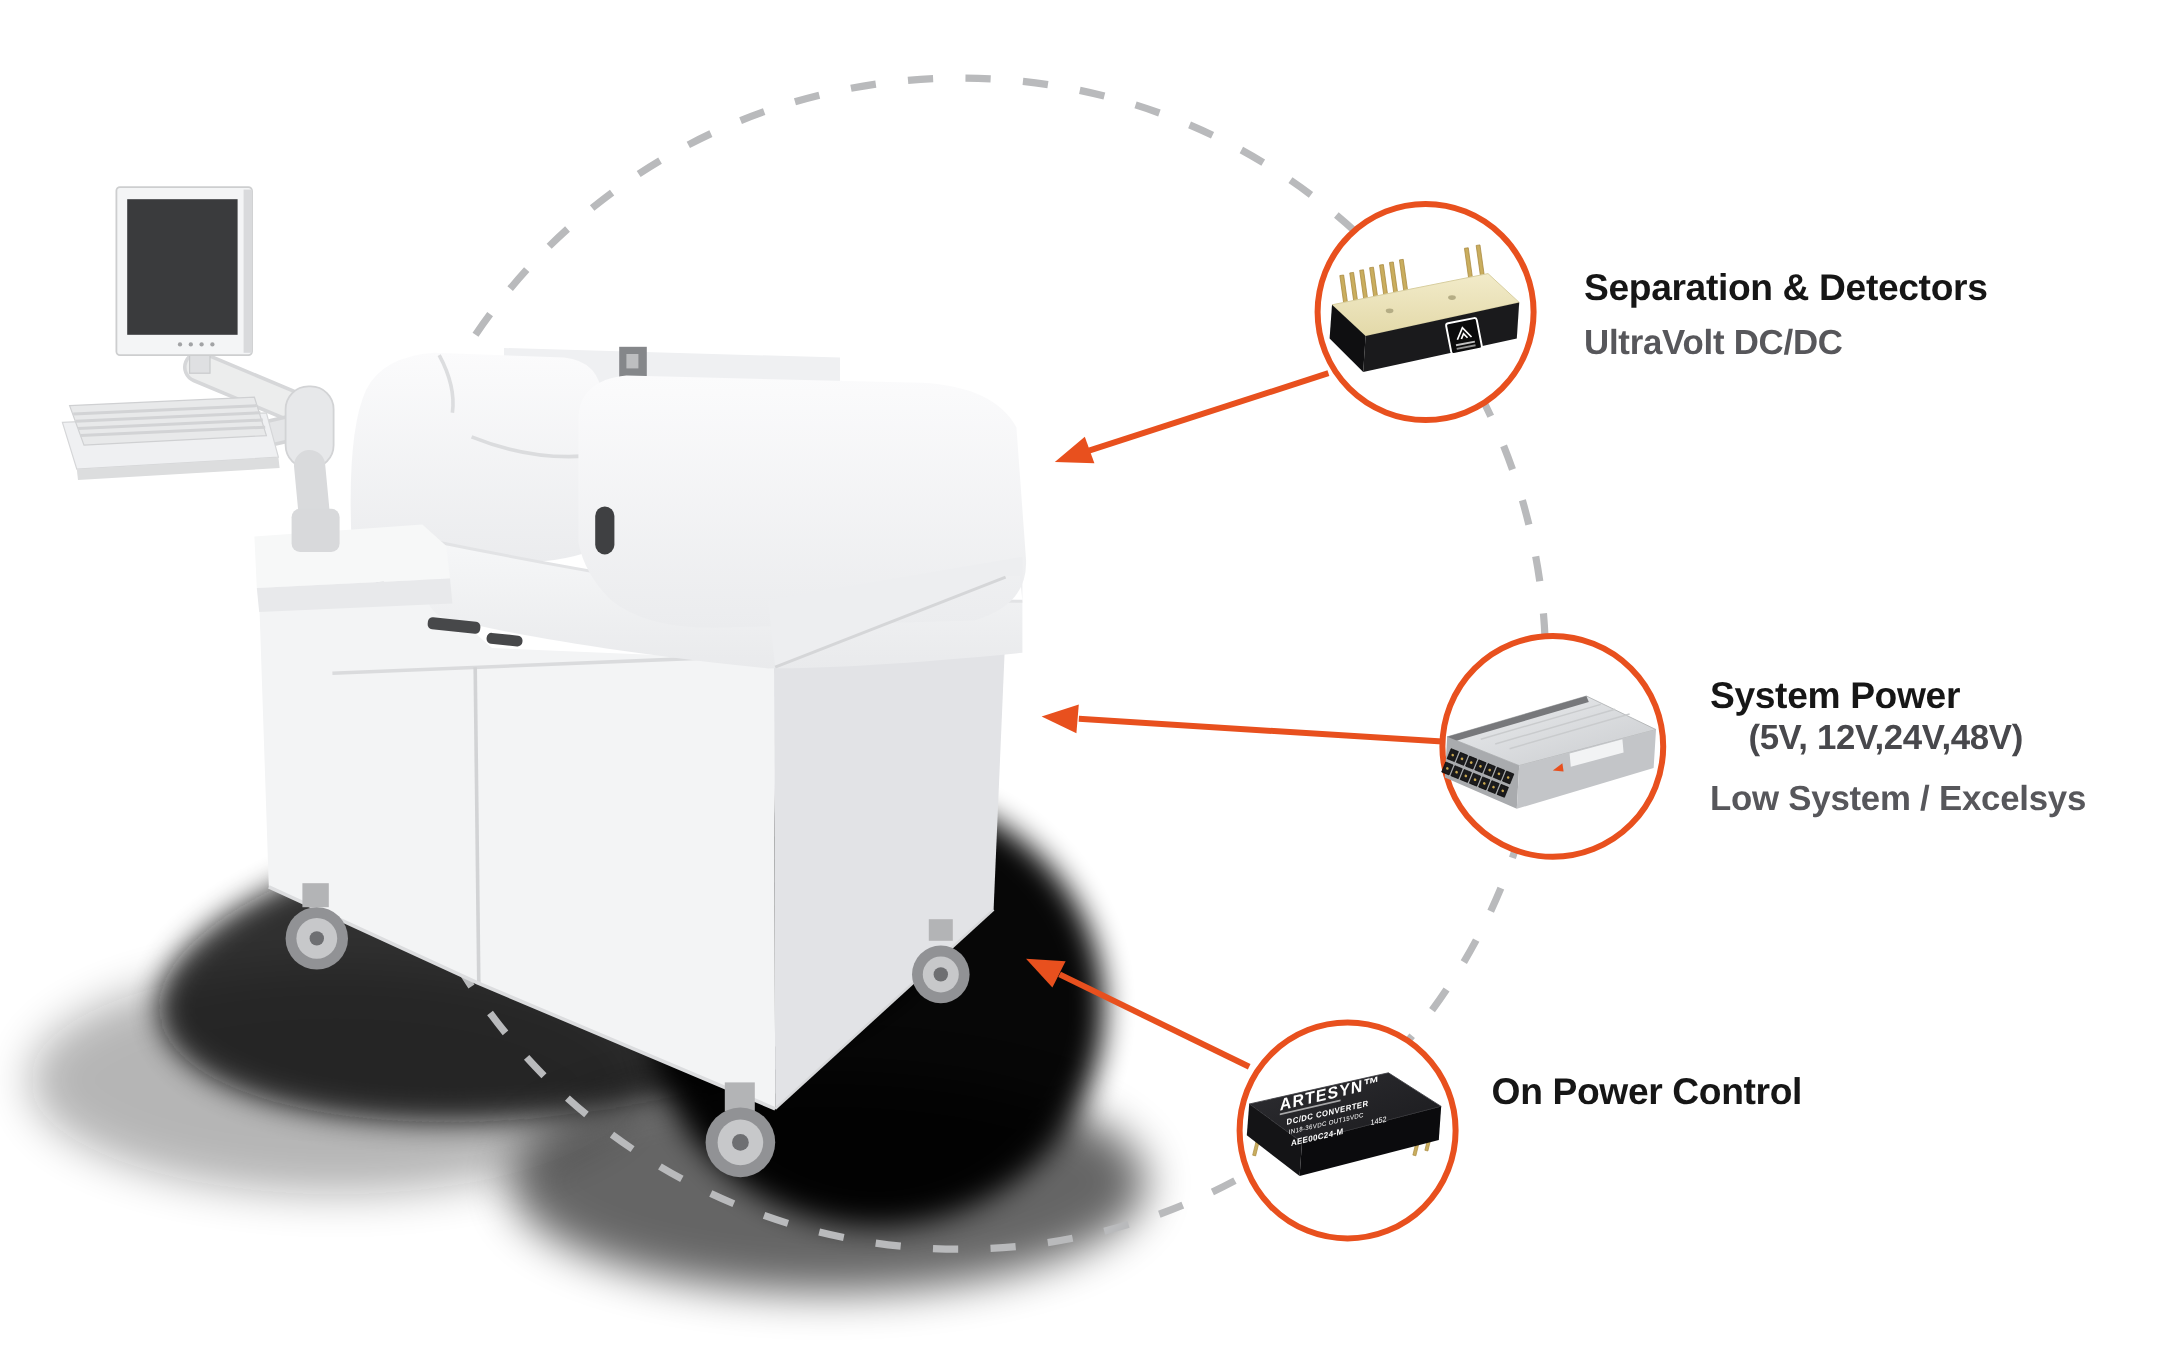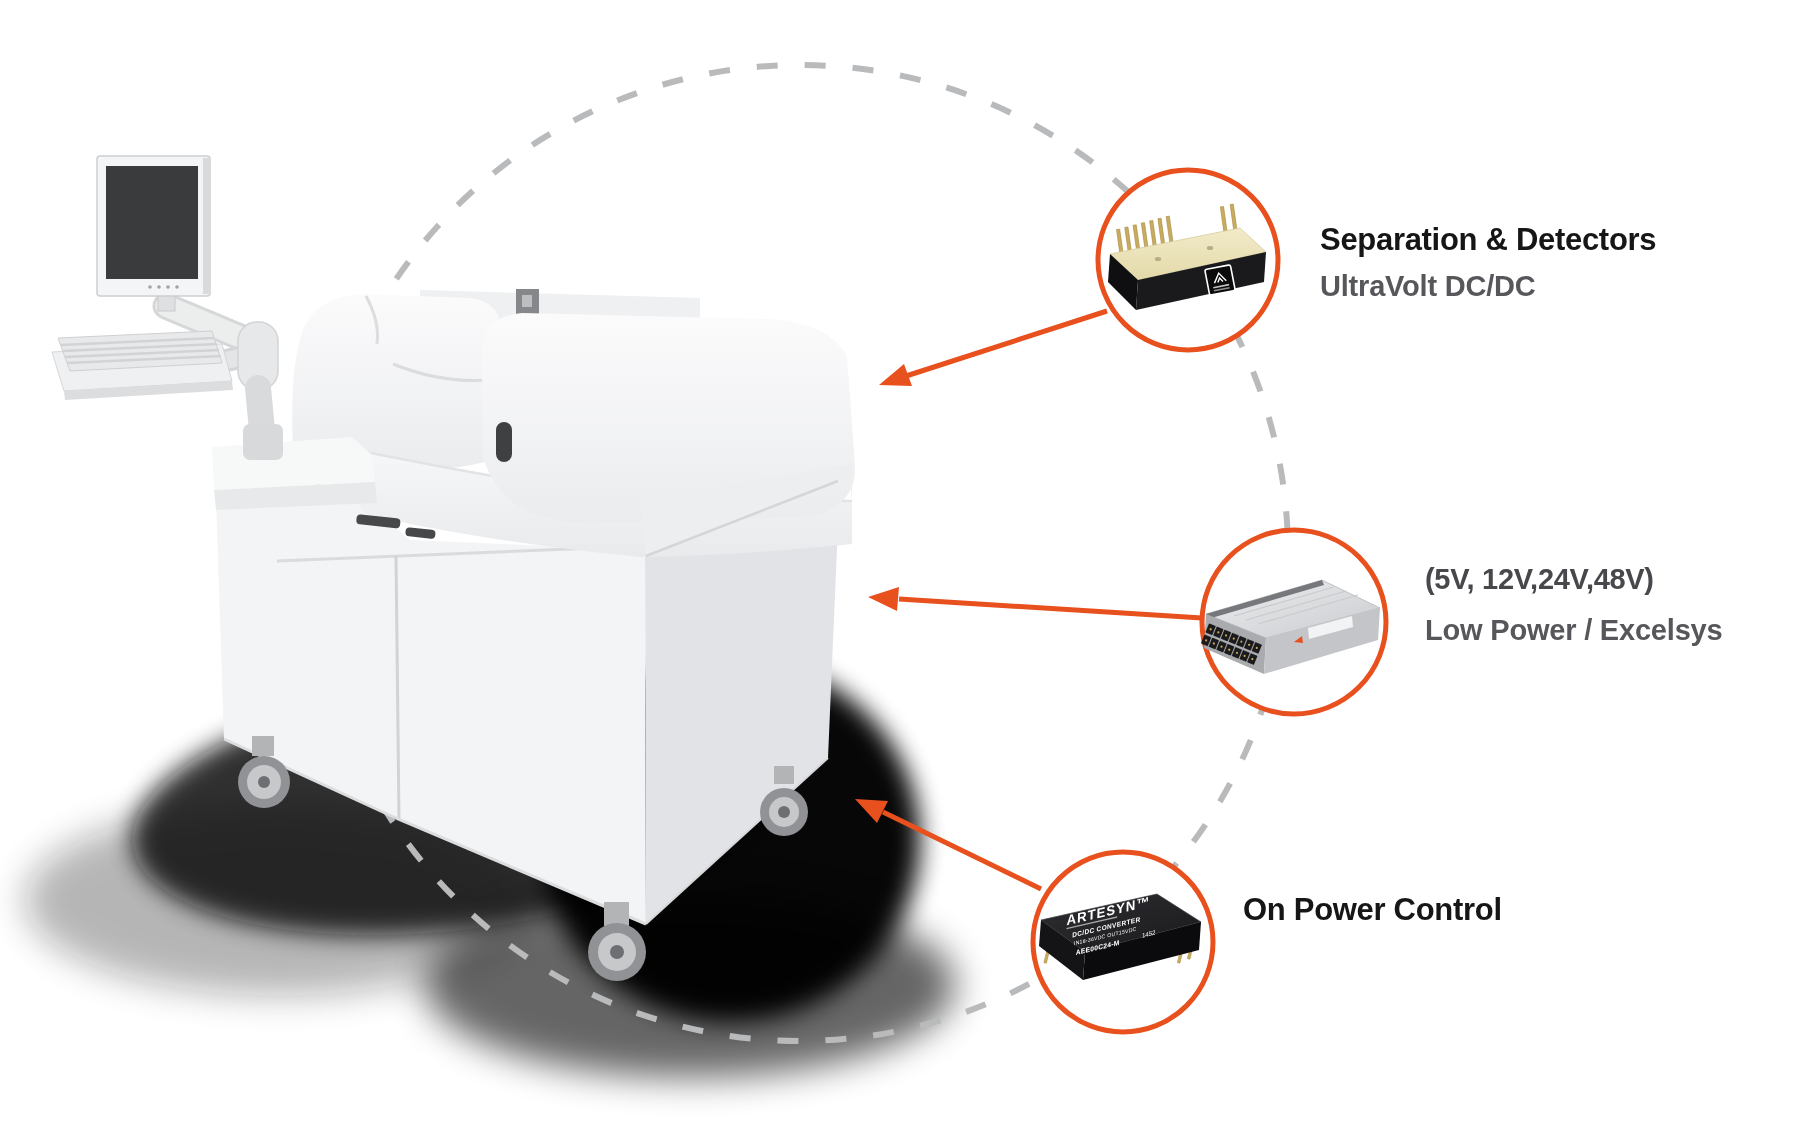--- a/index.html
+++ b/index.html
@@ -1,21 +1,21 @@
 <!DOCTYPE html>
 <html><head>
 <meta charset="utf-8">
 <style>
   html,body{margin:0;padding:0;background:#fff;}
   .stage{position:relative;width:1800px;height:1125px;background:#ffffff;overflow:hidden;
          font-family:"Liberation Sans","DejaVu Sans",sans-serif;}
   .stage svg{position:absolute;left:0;top:0;}
   .callout-text{position:absolute;}
   .callout-title{font-size:31px;font-weight:700;color:#161616;letter-spacing:-.3px;line-height:36px;}
-  .callout-volt{font-size:29px;font-weight:600;color:#48484c;line-height:34px;letter-spacing:-.3px;}
+  .callout-volt{font-size:29px;font-weight:600;color:#48484c;line-height:34px;letter-spacing:-.3px;margin-left:32px;}
   .callout-sub{font-size:29px;font-weight:700;color:#57575b;line-height:37px;letter-spacing:-.2px;}
   .gap-sm{height:10px;}
   .gap-md{height:16px;}
 </style>
 </head>
 <body>
 
 <div class="stage">
 
 <svg width="1800" height="1125" viewBox="0 0 1800 1125">
@@ -259,23 +259,24 @@
   </g>
 </svg>
 
 <div class="callout-text" style="left:1320px;top:222px;">
   <div class="callout-title">Separation &amp; Detectors</div>
   <div class="gap-sm"></div>
   <div class="callout-sub">UltraVolt DC/DC</div>
 </div>
 
 <div class="callout-text" style="left:1425px;top:562px;">
+  <div class="callout-title">System Power</div>
   <div class="callout-volt">(5V, 12V,24V,48V)</div>
   <div class="gap-md"></div>
-  <div class="callout-sub">Low Power / Excelsys</div>
+  <div class="callout-sub">Low System / Excelsys</div>
 </div>
 
 <div class="callout-text" style="left:1243px;top:892px;">
   <div class="callout-title">On Power Control</div>
   <div class="gap-md"></div>
 </div>
 
 </div>
 
 </body></html>

